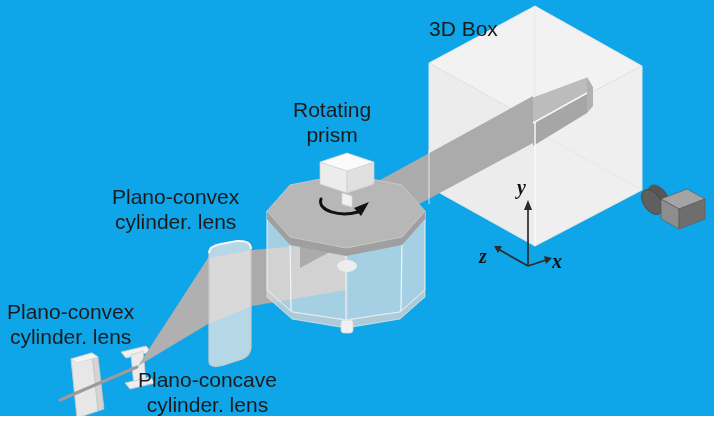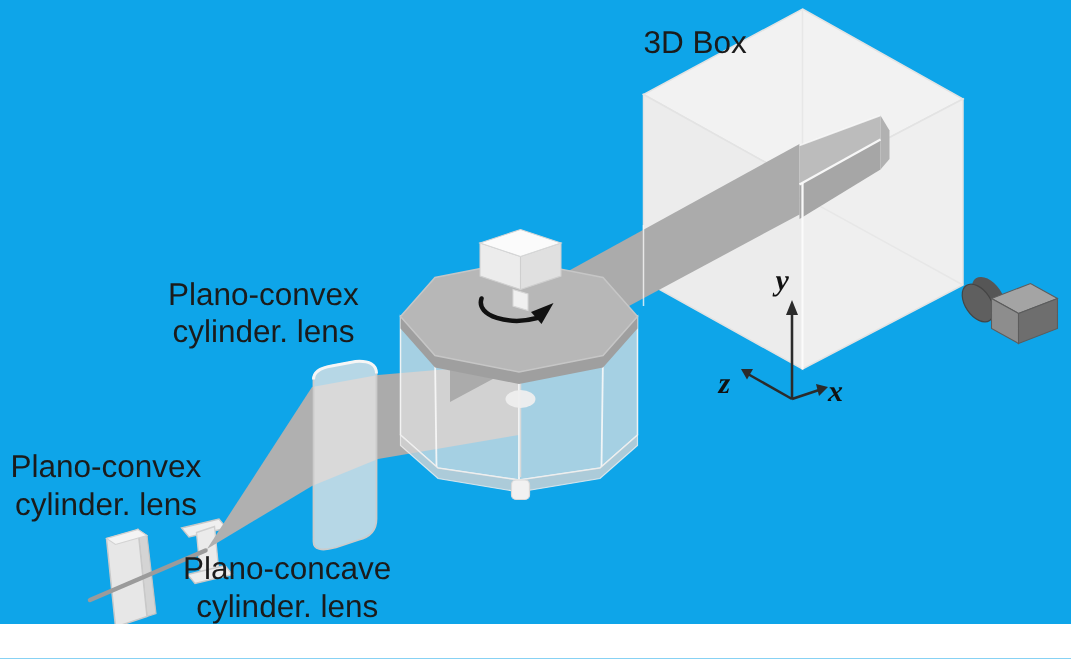--- a/index.html
+++ b/index.html
@@ -93,29 +93,33 @@
     <path d="M 528 266 L 528 206 M 528 266 L 498 249 M 528 266 L 549 259" stroke="#2b2b2b" stroke-width="1.7" fill="none"></path>
     <polygon points="528,200 524,210 532,210" fill="#2b2b2b"></polygon>
     <polygon points="494,246 502,246 498,253" fill="#2b2b2b"></polygon>
     <polygon points="552,258 544,256 546,264" fill="#2b2b2b"></polygon>
   </g>
 </svg>
 
   <div class="lbl" style="left:429px;top:16px;">
     <span>3D Box</span>
   </div>
+  <div class="lbl" style="left:293px;top:97px;">
+    <span>Rotating</span>
+    <span>prism</span>
+  </div>
   <div class="lbl" style="left:112px;top:184px;">
     <span>Plano-convex</span>
     <span>cylinder. lens</span>
   </div>
   <div class="lbl" style="left:7px;top:299px;">
     <span>Plano-convex</span>
     <span>cylinder. lens</span>
   </div>
-  <div class="lbl" style="left:122px;top:367px;">
+  <div class="lbl" style="left:138px;top:367px;">
     <span>Plano-concave</span>
     <span>cylinder. lens</span>
   </div>
 
   <div class="axlbl" style="left:517px;top:176px;">y</div>
   <div class="axlbl" style="left:479px;top:245px;">z</div>
   <div class="axlbl" style="left:552px;top:250px;">x</div>
 </div>
 
 </body></html>

